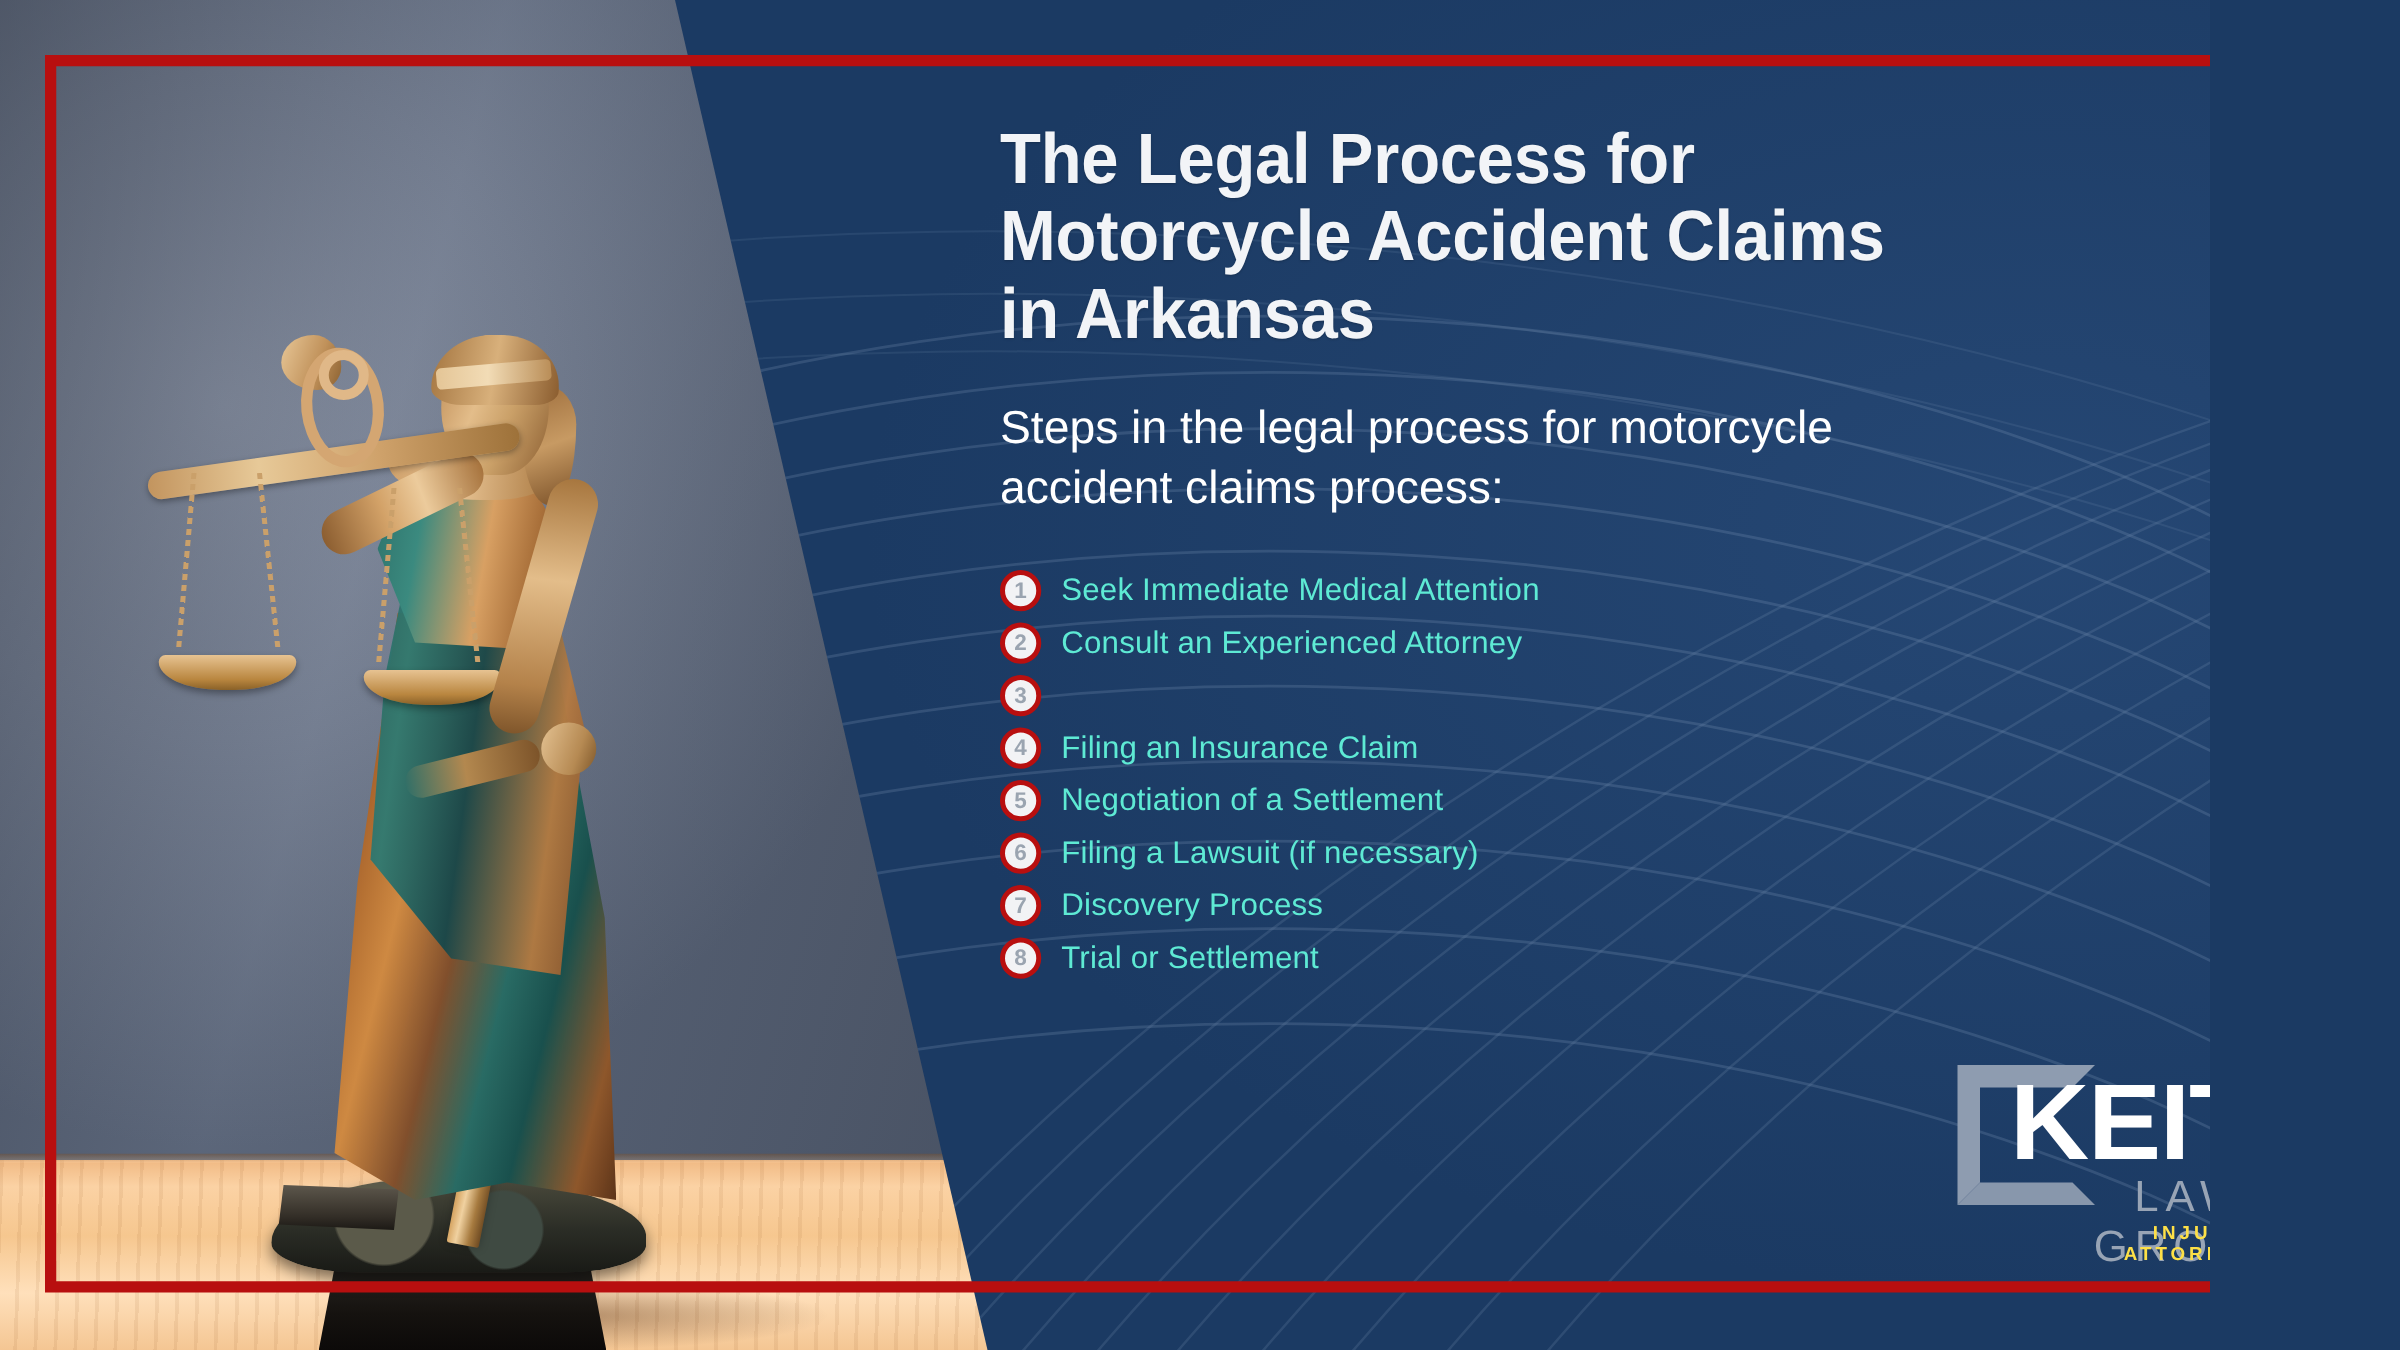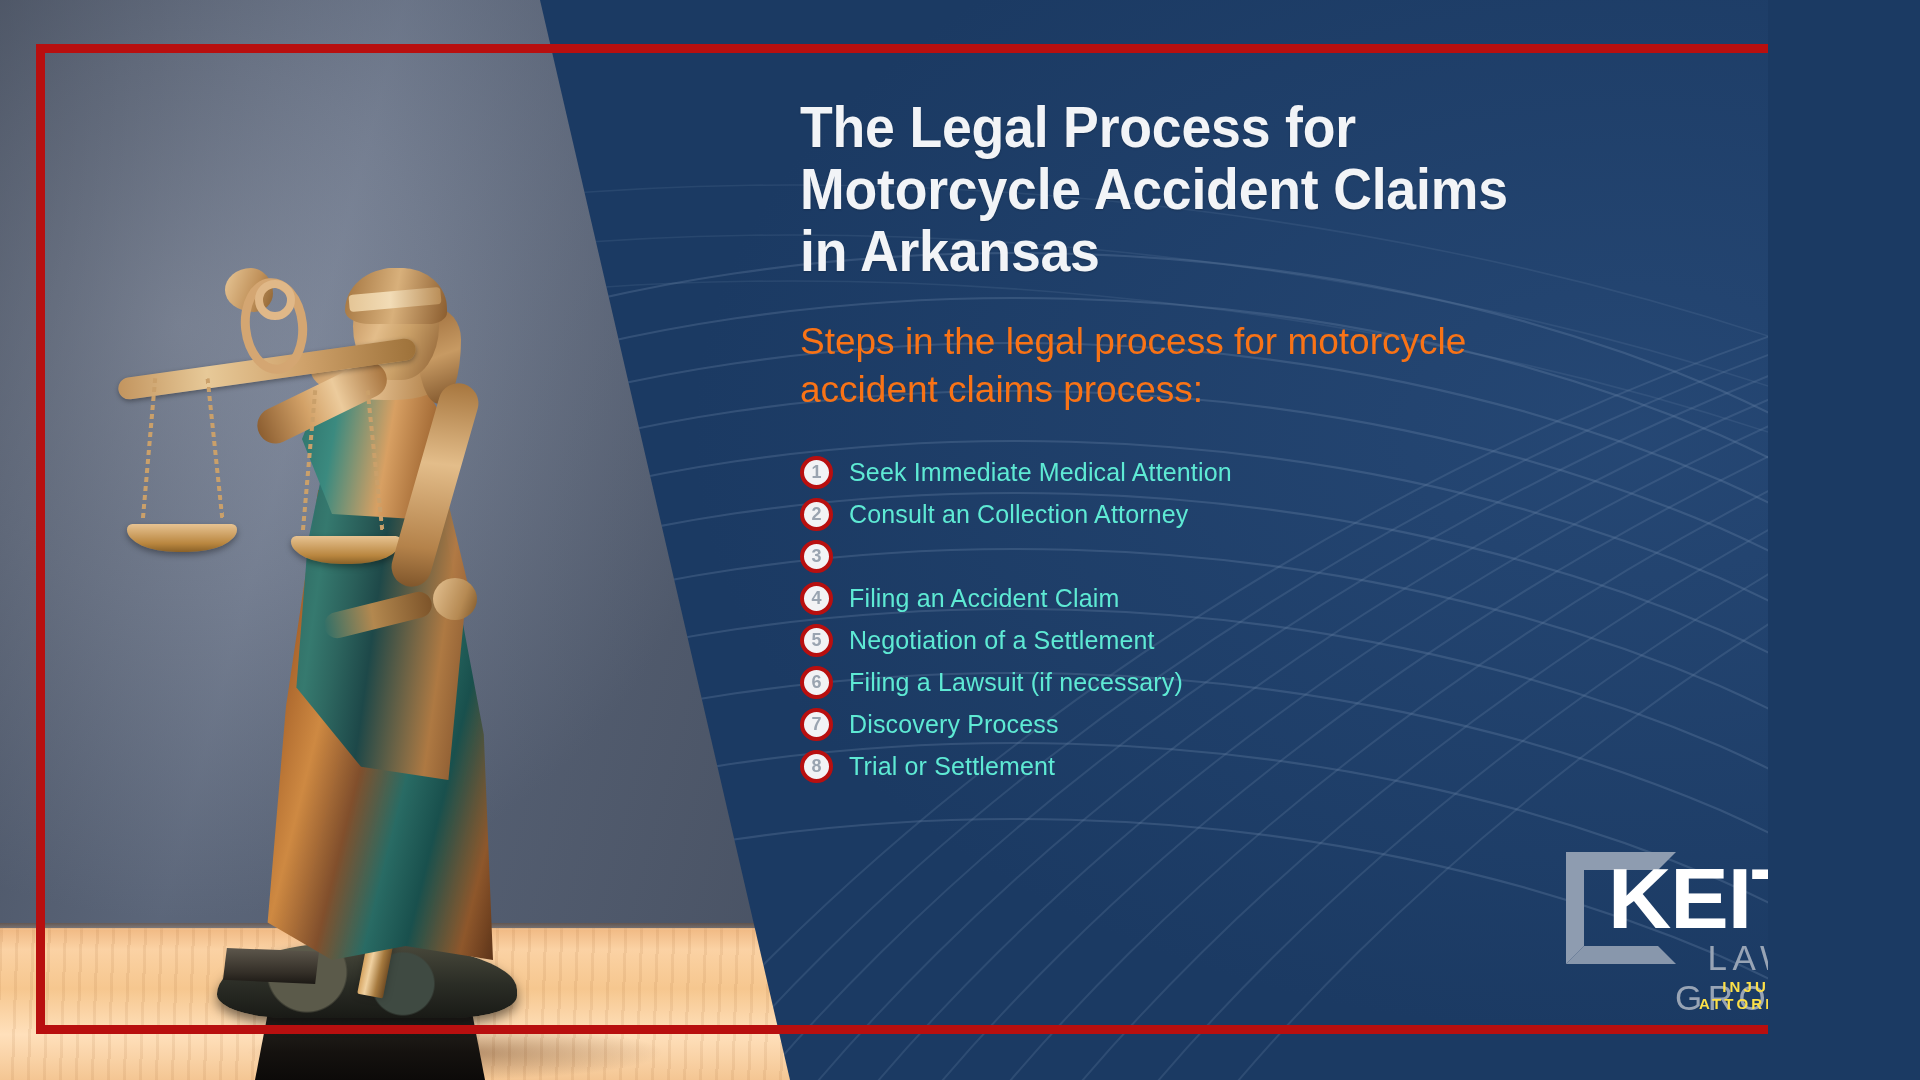--- a/index.html
+++ b/index.html
@@ -205,21 +205,21 @@
     position:absolute; left:800px; top:96px; width:1000px;
   }
   .title{
     font-size:57px; line-height:1.09; font-weight:bold;
     color:#f2f4f7; letter-spacing:-.2px;
     transform:scaleX(.94); transform-origin:left center;
     text-shadow:0 1px 2px rgba(0,0,0,.22);
   }
   .subtitle{
     margin-top:36px; font-size:37px; line-height:1.28;
-    color:#f97316; font-weight:normal;
+    color:#ffffff; font-weight:normal;
     max-width:780px;
   }
   .steps{ margin-top:38px; list-style:none; }
   .step{
     display:flex; align-items:center; gap:16px;
     height:42px; margin-bottom:0px;
   }
   .step-num{
     flex:0 0 auto;
     width:33px; height:33px; border-radius:50%;
@@ -356,28 +356,28 @@
       <span>accident claims process:</span>
     </p>
 
     <ul class="steps" id="steps-list">
         <li class="step">
           <span class="step-num">1</span>
           <span class="step-label">Seek Immediate Medical Attention</span>
         </li>
         <li class="step">
           <span class="step-num">2</span>
-          <span class="step-label">Consult an Collection Attorney</span>
+          <span class="step-label">Consult an Experienced Attorney</span>
         </li>
         <li class="step">
           <span class="step-num">3</span>
         </li>
         <li class="step">
           <span class="step-num">4</span>
-          <span class="step-label">Filing an Accident Claim</span>
+          <span class="step-label">Filing an Insurance Claim</span>
         </li>
         <li class="step">
           <span class="step-num">5</span>
           <span class="step-label">Negotiation of a Settlement</span>
         </li>
         <li class="step">
           <span class="step-num">6</span>
           <span class="step-label">Filing a Lawsuit (if necessary)</span>
         </li>
         <li class="step">

